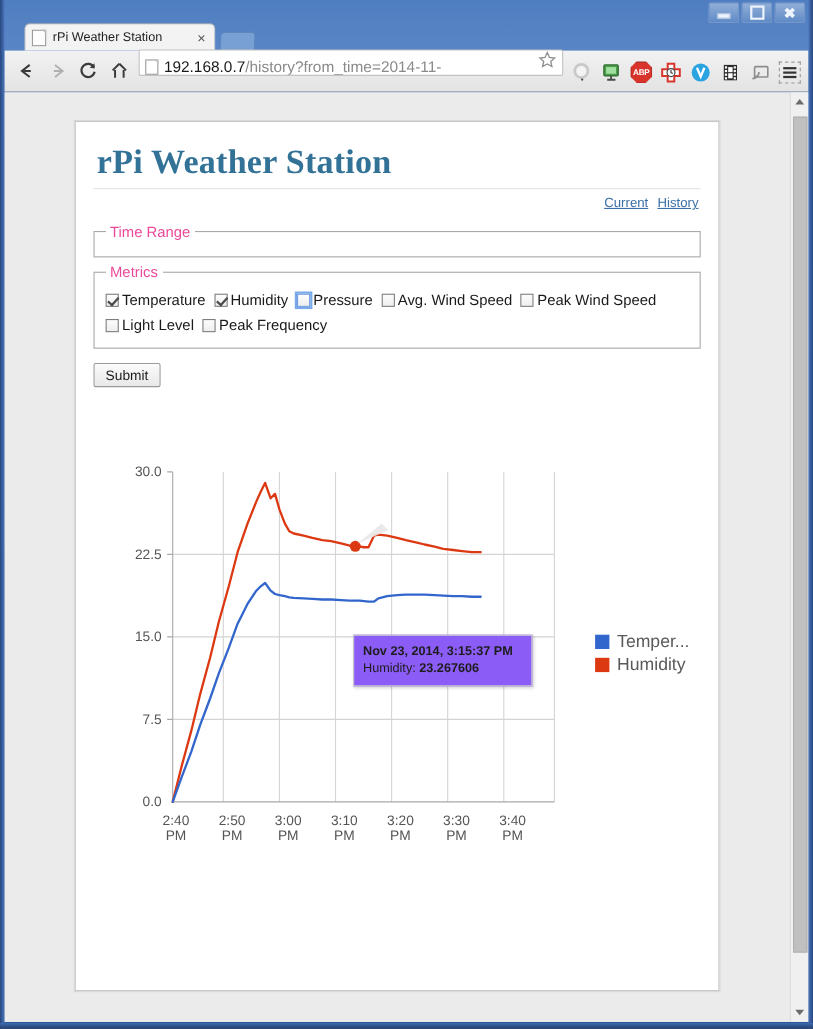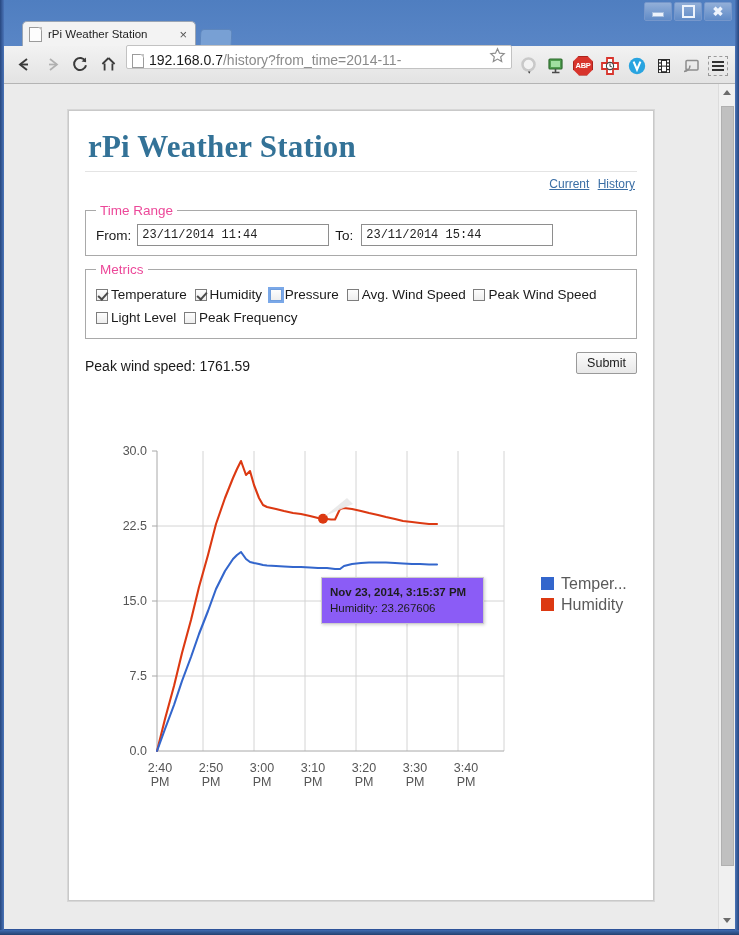--- a/index.html
+++ b/index.html
@@ -387,21 +387,21 @@
     background: #8b5cf6;
     border: 1px solid #cccccc;
     box-shadow: 1px 1px 3px rgba(0,0,0,0.18);
     padding: 6px 8px 7px 8px;
     box-sizing: border-box;
     font-size: 11.5px;
     color: #1d1d1d;
     line-height: 16px;
   }
   .tooltip .tt-title { font-weight: bold; }
-  .tooltip .tt-val b { font-weight: normal; }
+  .tooltip .tt-val b { font-weight: bold; }
 
   .legend {
     position: absolute;
     left: 537px; top: 489px;
     font-size: 16px;
     color: #5a5a5a;
   }
   .legend-item {
     display: flex;
     align-items: center;
@@ -582,45 +582,38 @@
 
         <div class="site-title">rPi Weather Station</div>
 
         <div class="nav-links">
           <a href="#">Current</a>
           <a href="#">History</a>
         </div>
 
         <fieldset class="fs">
           <legend>Time Range</legend>
-          <div class="row-inline">
-            <span class="lbl">From:</span>
-            <input class="textin in-from" type="text" value="23/11/2014 11:44" style="">
-            <span class="lbl">To:</span>
-            <input class="textin in-to" type="text" value="23/11/2014 15:44" style="">
-          </div>
         </fieldset>
 
         <fieldset class="fs">
           <legend>Metrics</legend>
           <div class="metrics-wrap">
 
             <label><span class="cbx checked"></span><span>Temperature</span></label>
             <label><span class="cbx checked"></span><span>Humidity</span></label>
             <label><span class="cbx focused"></span><span>Pressure</span></label>
             <label><span class="cbx"></span><span>Avg. Wind Speed</span></label>
             <label><span class="cbx"></span><span>Peak Wind Speed</span></label>
             <label><span class="cbx"></span><span>Light Level</span></label>
             <label><span class="cbx"></span><span>Peak Frequency</span></label>
 
           </div>
         </fieldset>
 
         <div class="status-row">
-          <div class="status-text">Peak wind speed: 1761.59</div>
           <button class="btn-submit">Submit</button>
         </div>
 
         <div class="chart-area">
           <svg class="chart-svg" width="556" height="340" viewBox="0 0 556 340">
 
             <g font-family="Liberation Sans, sans-serif" font-size="12.5" fill="#555555" text-anchor="end">
               <text x="62" y="19">30.0</text>
               <text x="62" y="94">22.5</text>
               <text x="62" y="169">15.0</text>

